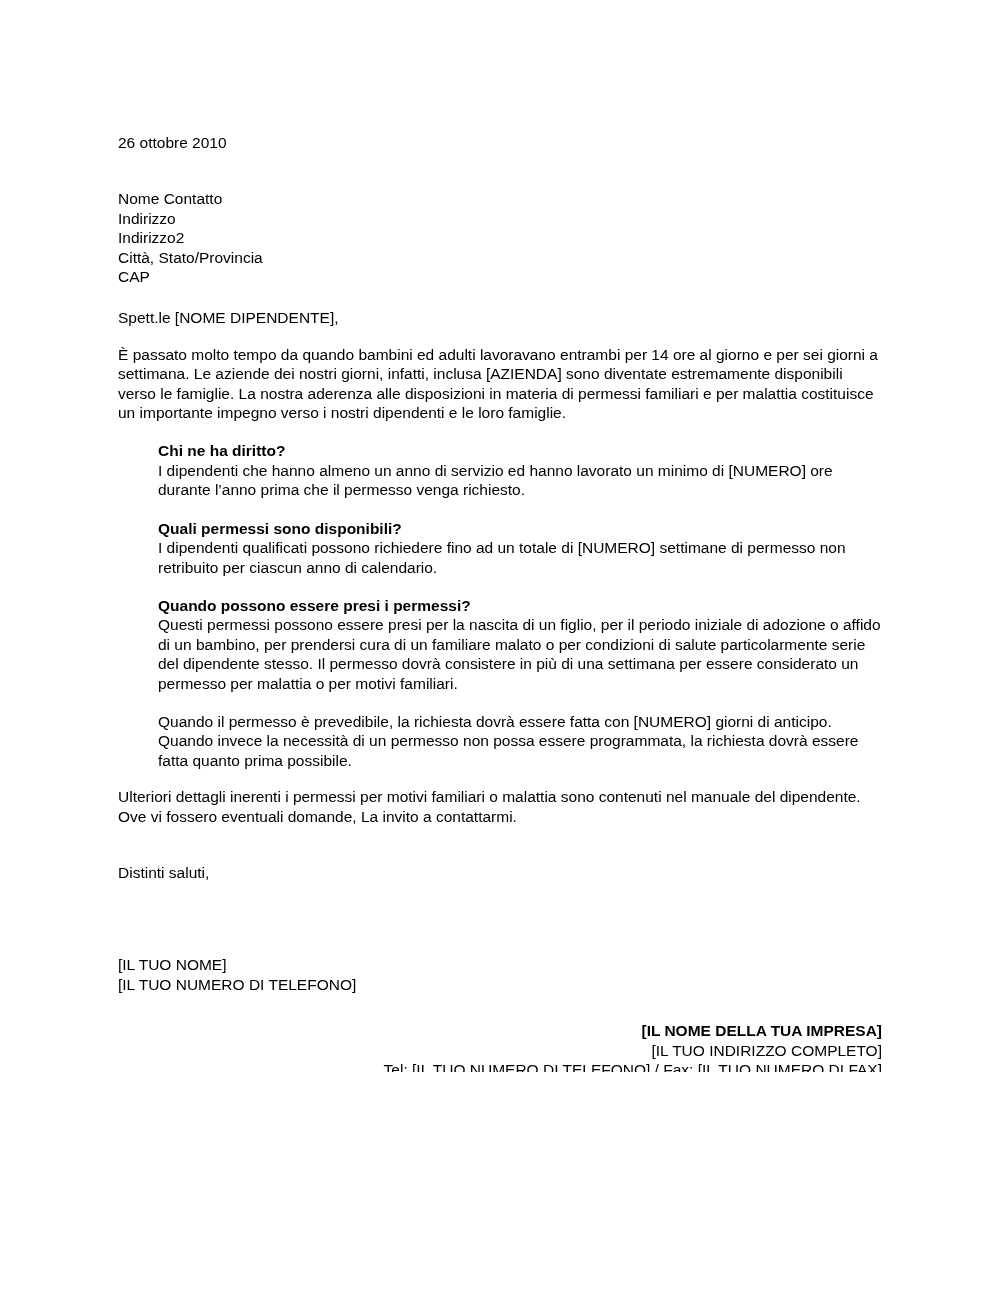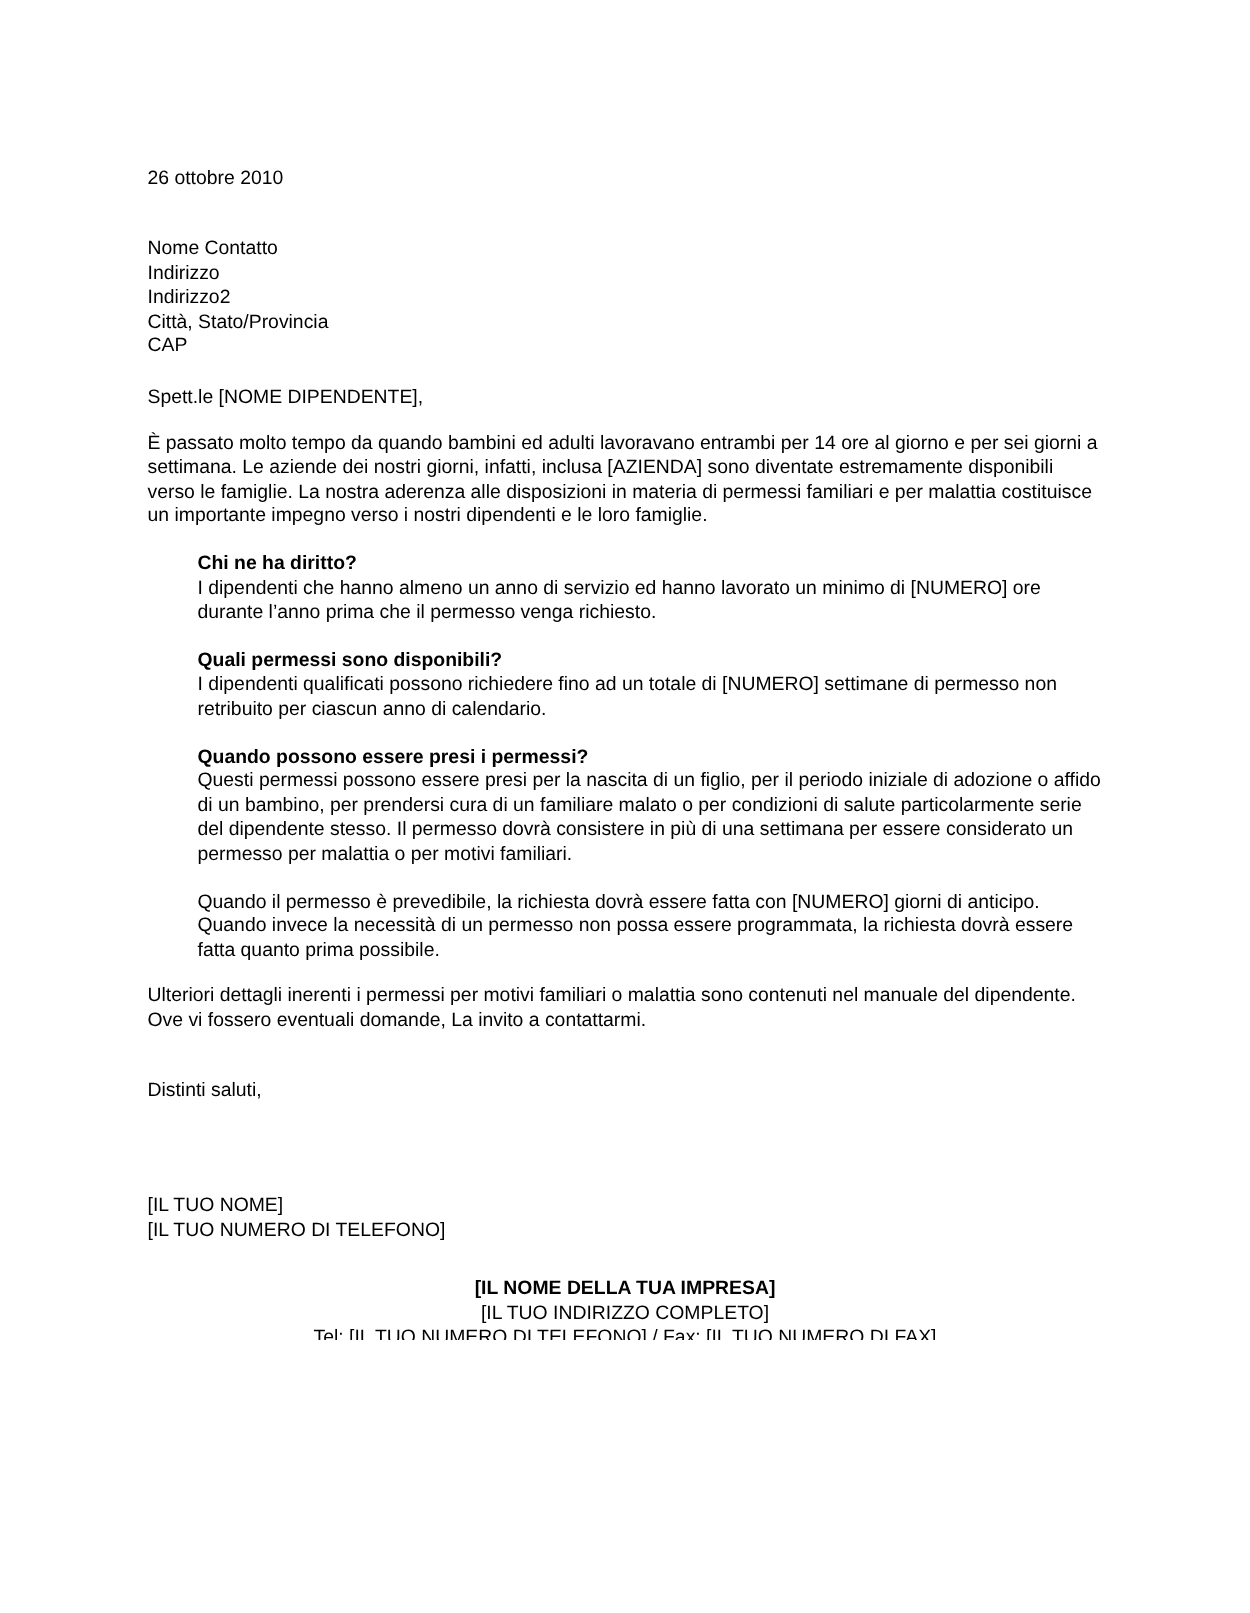--- a/index.html
+++ b/index.html
@@ -32,21 +32,21 @@
     margin-top: 19px;
     margin-left: 40px;
   }
   .section:first-of-type { margin-top: 15px; }
   .section-heading { font-weight: bold; }
   .closing { margin-top: 17px; }
   .valediction { margin-top: 37px; }
   .signature-block { margin-top: 73px; }
   .footer {
     margin-top: 27px;
-    text-align: center;
+    text-align: right;
   }
   .footer-company { font-weight: bold; }
   .footer-web-line { }
   .footer-web {
     font-family: "Liberation Serif", "DejaVu Serif", serif;
     font-size: 16px;
     color: #0000ff;
     text-decoration: underline;
     cursor: pointer;
   }

